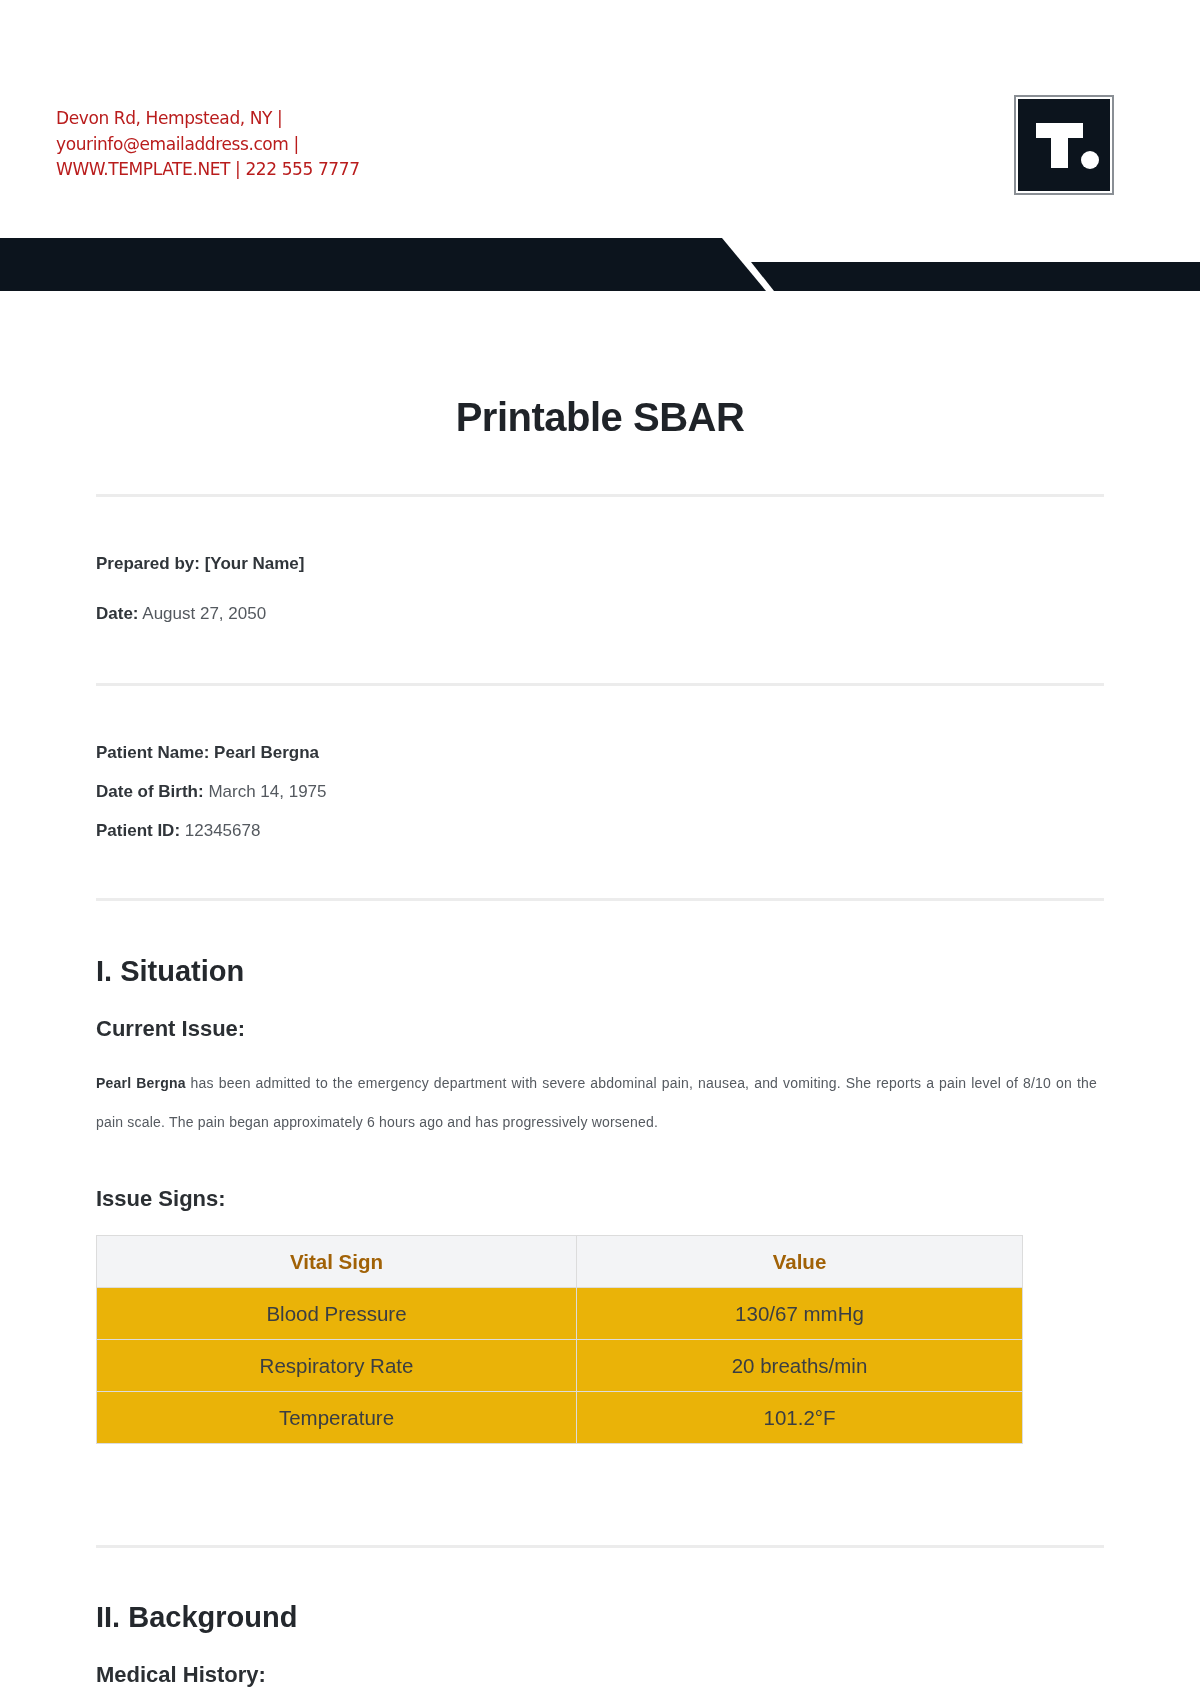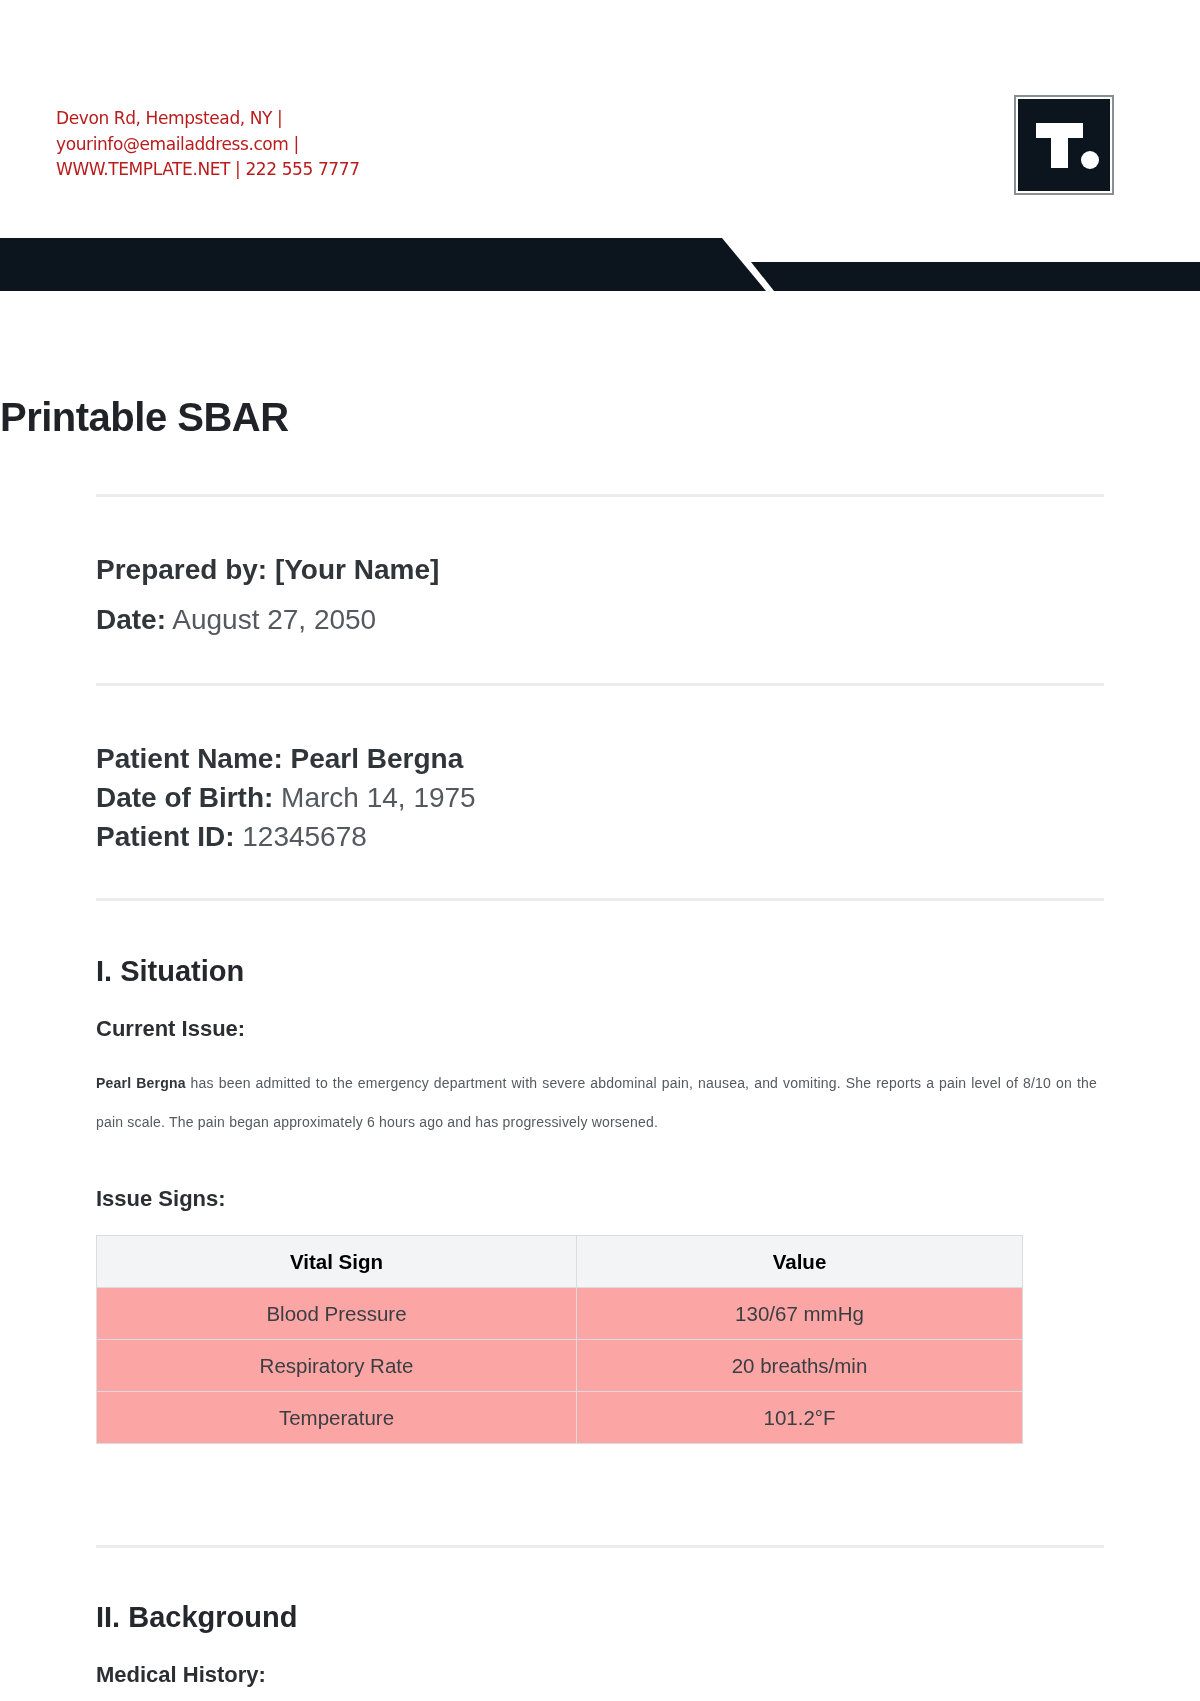--- a/index.html
+++ b/index.html
@@ -10,37 +10,37 @@
     .address div { white-space: nowrap; }
 
     .logo { position: absolute; left: 1014px; top: 95px; width: 100px; height: 100px; border: 2px solid #8a8f95; padding: 2px; background: #fff; }
     .logo-inner { position: relative; width: 100%; height: 100%; background: #0c141d; }
     .logo-t-bar { position: absolute; left: 18px; top: 24px; width: 47px; height: 15px; background: #fff; }
     .logo-t-stem { position: absolute; left: 33px; top: 24px; width: 17px; height: 45px; background: #fff; }
     .logo-dot { position: absolute; left: 63px; top: 52px; width: 18px; height: 18px; border-radius: 50%; background: #fff; }
 
     .band { position: absolute; left: 0; top: 238px; width: 1200px; height: 54px; }
 
-    .title { position: absolute; left: 0; top: 395px; width: 1200px; text-align: left; font-size: 40px; font-weight: bold; color: #1f2328; letter-spacing: -0.5px; }
+    .title { position: absolute; left: 0; top: 395px; width: 1200px; text-align: center; font-size: 40px; font-weight: bold; color: #1f2328; letter-spacing: -0.5px; }
 
     .divider { position: absolute; left: 96px; width: 1008px; height: 3px; background: #ececec; }
 
-    .line { position: absolute; left: 96px; font-size: 28px; color: #54595f; white-space: nowrap; }
+    .line { position: absolute; left: 96px; font-size: 17px; color: #54595f; white-space: nowrap; }
     .line b { color: #30353a; font-weight: bold; }
 
     .h2 { position: absolute; left: 96px; font-size: 29px; font-weight: bold; color: #24282d; }
     .h3 { position: absolute; left: 96px; font-size: 22px; font-weight: bold; color: #2b2f33; }
 
     .para { position: absolute; left: 96px; top: 1064px; width: 1001px; font-size: 14px; line-height: 39px; color: #555a60; text-align: justify; letter-spacing: 0.2px; }
     .para b { color: #30353a; }
 
     table.vitals { position: absolute; left: 96px; top: 1235px; width: 927px; border-collapse: collapse; font-size: 20.5px; }
     table.vitals th, table.vitals td { border: 1.5px solid #dcdcdc; height: 52px; text-align: center; vertical-align: middle; }
-    table.vitals th { background: #f3f4f6; color: #000000; font-weight: bold; }
-    table.vitals td { color: #3a3e43; background: #fca5a5; margin-left: 8px; }
+    table.vitals th { background: #f3f4f6; color: #a16207; font-weight: bold; }
+    table.vitals td { color: #3a3e43; background: #eab308; margin-left: 8px; }
     table.vitals col.c1 { width: 480px; }
   </style>
 </head>
 <body>
 
 <div class="address">
   <div>Devon Rd, Hempstead, NY |</div>
   <div>yourinfo@emailaddress.com |</div>
   <div>WWW.TEMPLATE.NET | 222 555 7777</div>
 </div>

